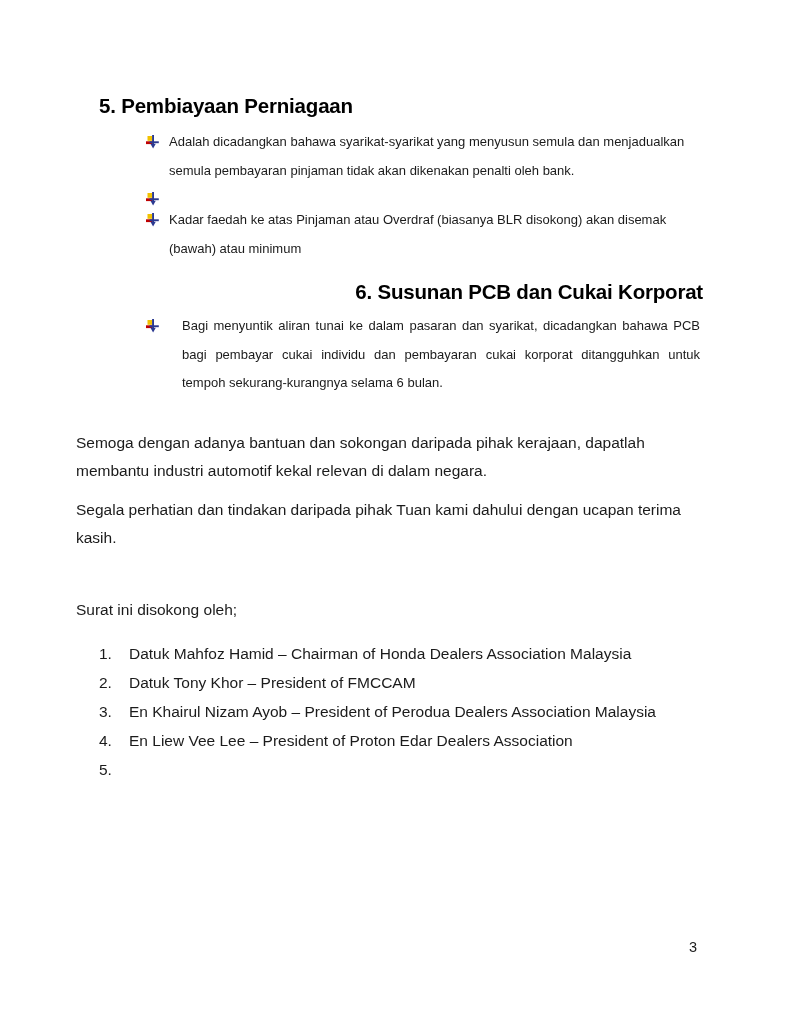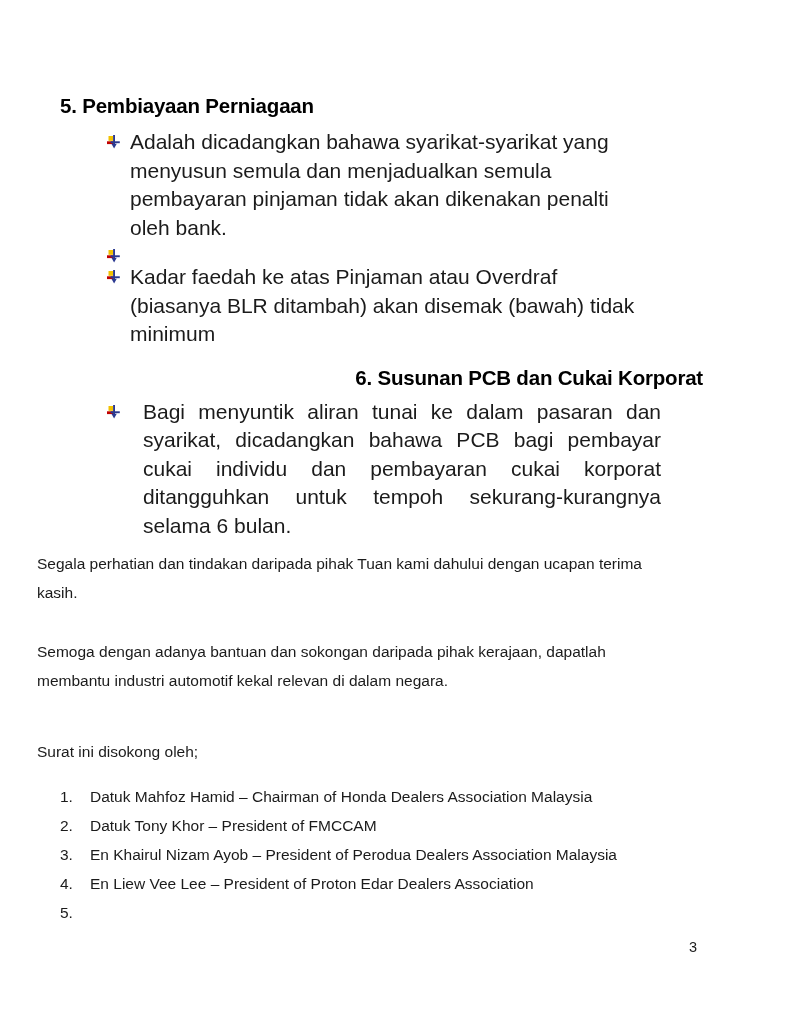--- a/index.html
+++ b/index.html
@@ -4,21 +4,21 @@
 <style>
   * { margin: 0; padding: 0; box-sizing: border-box; }
   html, body { background: #ffffff; }
   .page {
     position: relative;
     width: 791px;
     height: 1024px;
     background: #ffffff;
     font-family: "Liberation Sans", sans-serif;
     color: #1b1b1b;
-    padding: 94px 88px 0 37px;
+    padding: 94px 88px 0 76px;
     overflow: hidden;
   }
   .heading {
     font-size: 20.5px;
     font-weight: bold;
     color: #000000;
     margin-left: 23px;
     line-height: 23px;
     letter-spacing: -0.2px;
   }
@@ -31,21 +31,21 @@
   }
   .bullet-icon {
     flex: 0 0 auto;
     width: 14px;
     height: 14px;
     margin-top: 7px;
     margin-right: 9px;
   }
   .bullet-icon svg { display: block; }
   .bullet-text {
-    font-size: 21px;
+    font-size: 13px;
     line-height: 28.5px;
     max-width: 518px;
   }
   .bullet-text.justify { text-align: justify; margin-left: 13px; }
   .para {
     font-size: 15.5px;
     line-height: 28.5px;
     max-width: 616px;
   }
   .para-1 { margin-top: 31px; }
@@ -111,21 +111,21 @@
           <svg viewBox="0 0 14 14" width="14" height="14">
             <rect x="1.5" y="1" width="4.6" height="4.8" fill="#F2C100"></rect>
             <rect x="0" y="6.3" width="6.2" height="2.8" fill="#C00000"></rect>
             <g fill="#2B3990">
               <rect x="6.1" y="0" width="1.9" height="9.2"></rect>
               <rect x="3.6" y="6.3" width="9.2" height="1.9"></rect>
               <polygon points="4.4,8.8 9.8,8.8 7.1,13.6"></polygon>
             </g>
           </svg>
         </span>
-        <span class="bullet-text">Kadar faedah ke atas Pinjaman atau Overdraf (biasanya BLR ditambah) akan disemak (bawah) tidak minimum</span>
+        <span class="bullet-text">Kadar faedah ke atas Pinjaman atau Overdraf (biasanya BLR disokong) akan disemak (bawah) atau minimum</span>
       </div>
     </div>
   </section>
 
   <section>
     <h2 class="heading heading-6">6. Susunan PCB dan Cukai Korporat</h2>
     <div>
       <div class="bullet-item">
         <span class="bullet-icon">
           <svg viewBox="0 0 14 14" width="14" height="14">
@@ -136,22 +136,22 @@
               <rect x="3.6" y="6.3" width="9.2" height="1.9"></rect>
               <polygon points="4.4,8.8 9.8,8.8 7.1,13.6"></polygon>
             </g>
           </svg>
         </span>
         <span class="bullet-text justify">Bagi menyuntik aliran tunai ke dalam pasaran dan syarikat, dicadangkan bahawa PCB bagi pembayar cukai individu dan pembayaran cukai korporat ditangguhkan untuk tempoh sekurang-kurangnya selama 6 bulan.</span>
       </div>
     </div>
   </section>
 
+  <p class="para para-1">Semoga dengan adanya bantuan dan sokongan daripada pihak kerajaan, dapatlah membantu industri automotif kekal relevan di dalam negara.</p>
   <p class="para para-2">Segala perhatian dan tindakan daripada pihak Tuan kami dahului dengan ucapan terima kasih.</p>
-  <p class="para para-1">Semoga dengan adanya bantuan dan sokongan daripada pihak kerajaan, dapatlah membantu industri automotif kekal relevan di dalam negara.</p>
 
   <p class="para supporters-intro">Surat ini disokong oleh;</p>
 
   <div class="supporters-list">
     <div class="supporter-item">
       <span class="supporter-no">1.</span>
       <span class="supporter-text">Datuk Mahfoz Hamid – Chairman of Honda Dealers Association Malaysia</span>
     </div>
     <div class="supporter-item">
       <span class="supporter-no">2.</span>

